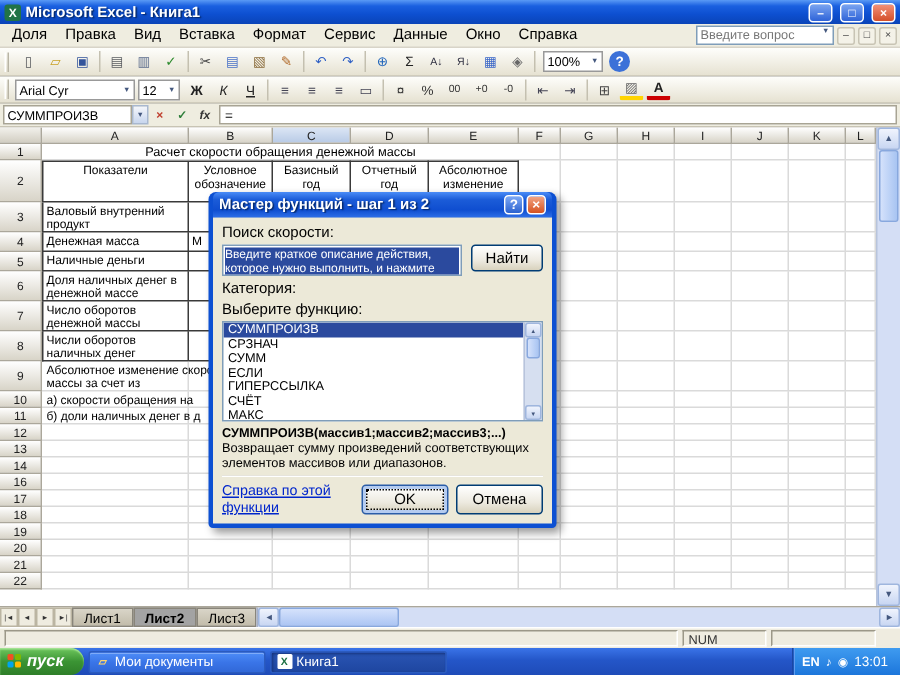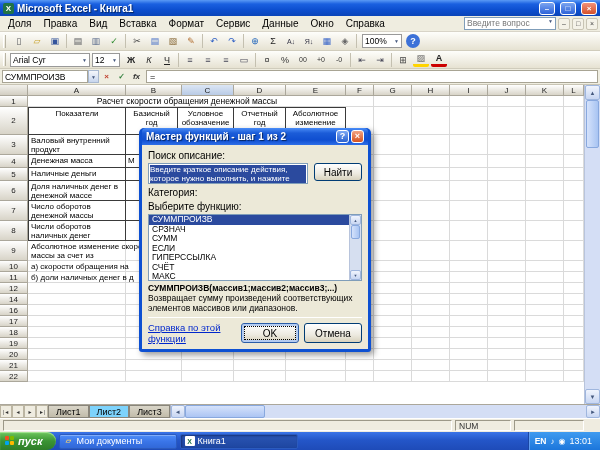--- a/index.html
+++ b/index.html
@@ -70,21 +70,21 @@
   .vscroll{position:absolute;top:85px;right:0;width:16px;height:319px;background:#D4DEF5;border-left:1px solid #B8C4DC;display:flex;flex-direction:column;}
   .sarrow{height:15px;background:linear-gradient(#F0F4FD,#C8D6F2);border:1px solid #9FB6DE;border-radius:2px;font-size:6px;display:flex;align-items:center;justify-content:center;color:#44587E;flex-shrink:0;}
   .vtrack{flex:1;position:relative;}
   .vthumb{position:absolute;top:0;left:1px;width:13px;height:48px;background:linear-gradient(90deg,#D5E2FB,#A8C4F2);border:1px solid #88A8DE;border-radius:2px;}
 
   
   .tabrow{position:absolute;top:404px;left:0;width:600px;height:14px;background:#E3DFD3;display:flex;align-items:stretch;border-top:1px solid #ABA79B;}
   .tnb{width:12px;background:#EFECE0;border:1px solid #BBB5A2;font-size:5px;display:flex;align-items:center;justify-content:center;color:#333;flex-shrink:0;}
   .tabs{display:flex;align-items:stretch;}
   .tab{padding:0 7px;font-size:9px;background:linear-gradient(#D9D5C8,#C2BCAA);border:1px solid #89857A;display:flex;align-items:center;white-space:nowrap;}
-  .tab.active{background:#7dd3fc;font-weight:normal;}
+  .tab.active{background:#a3a3a3;font-weight:bold;}
   .hscroll{flex:1;display:flex;align-items:stretch;background:#D4DEF5;border-left:1px solid #A8B0C4;}
   .hs-arrow{width:14px;background:linear-gradient(#F0F4FD,#C8D6F2);border:1px solid #9FB6DE;border-radius:2px;font-size:6px;display:flex;align-items:center;justify-content:center;color:#44587E;flex-shrink:0;}
   .hs-track{flex:1;position:relative;}
   .hs-thumb{position:absolute;left:0;top:0;width:80px;height:100%;background:linear-gradient(#D5E2FB,#ACC5F3);border:1px solid #88A8DE;border-radius:2px;}
 
   
   .statusbar{position:absolute;top:418px;left:0;width:600px;height:14px;background:#EFECE0;border-top:1px solid #fff;display:flex;align-items:center;font-size:8.5px;color:#333;}
   .sb-main{flex:1;height:11px;border:1px solid;border-color:#9C9888 #FFF #FFF #9C9888;margin:0 3px;padding:0 3px;}
   .sb-cell{width:56px;height:11px;border:1px solid;border-color:#9C9888 #FFF #FFF #9C9888;margin-right:3px;padding:0 3px;display:flex;align-items:center;}
   .sb-cell.last{width:70px;margin-right:16px;}
@@ -274,22 +274,22 @@
         <div class="cell" style="width: 38px;"></div>
         <div class="cell" style="width: 38px;"></div>
         <div class="cell" style="width: 38px;"></div>
         <div class="cell" style="width: 38px;"></div>
         <div class="cell" style="width: 20px;"></div>
         <div class="mtitle">Расчет скорости обращения денежной массы</div>
       </div>
       <div class="grow" style="height: 28px;">
         <div class="hdr rowhdr">2</div>
         <div class="cell tb tbt th tbl" style="width: 98px;">Показатели</div>
+        <div class="cell tb tbt th" style="width: 56px;">Условное обозначение</div>
         <div class="cell tb tbt th" style="width: 52px;">Базисный год</div>
-        <div class="cell tb tbt th" style="width: 56px;">Условное обозначение</div>
         <div class="cell tb tbt th" style="width: 52px;">Отчетный год</div>
         <div class="cell tb tbt th" style="width: 60px;">Абсолютное изменение</div>
         <div class="cell" style="width: 28px;"></div>
         <div class="cell" style="width: 38px;"></div>
         <div class="cell" style="width: 38px;"></div>
         <div class="cell" style="width: 38px;"></div>
         <div class="cell" style="width: 38px;"></div>
         <div class="cell" style="width: 38px;"></div>
         <div class="cell" style="width: 20px;"></div>
       </div>
@@ -426,20 +426,35 @@
         <div class="cell" style="width: 38px;"></div>
         <div class="cell" style="width: 38px;"></div>
         <div class="cell" style="width: 38px;"></div>
         <div class="cell" style="width: 38px;"></div>
         <div class="cell" style="width: 38px;"></div>
         <div class="cell" style="width: 20px;"></div>
         <div class="ovf">б) доли наличных денег в д</div>
       </div>
       <div class="grow" style="height: 11px;">
         <div class="hdr rowhdr">12</div>
+        <div class="cell" style="width: 98px;"></div>
+        <div class="cell" style="width: 56px;"></div>
+        <div class="cell" style="width: 52px;"></div>
+        <div class="cell" style="width: 52px;"></div>
+        <div class="cell" style="width: 60px;"></div>
+        <div class="cell" style="width: 28px;"></div>
+        <div class="cell" style="width: 38px;"></div>
+        <div class="cell" style="width: 38px;"></div>
+        <div class="cell" style="width: 38px;"></div>
+        <div class="cell" style="width: 38px;"></div>
+        <div class="cell" style="width: 38px;"></div>
+        <div class="cell" style="width: 20px;"></div>
+      </div>
+      <div class="grow" style="height: 11px;">
+        <div class="hdr rowhdr">13</div>
         <div class="cell" style="width: 98px;"></div>
         <div class="cell" style="width: 56px;"></div>
         <div class="cell" style="width: 52px;"></div>
         <div class="cell" style="width: 52px;"></div>
         <div class="cell" style="width: 60px;"></div>
         <div class="cell" style="width: 28px;"></div>
         <div class="cell" style="width: 38px;"></div>
         <div class="cell" style="width: 38px;"></div>
         <div class="cell" style="width: 38px;"></div>
         <div class="cell" style="width: 38px;"></div>
@@ -629,21 +644,21 @@
     </div>
   </div>
 
   <div class="dialog">
     <div class="dlg-title">
       <span class="dlg-title-text">Мастер функций - шаг 1 из 2</span>
       <span class="dlg-btn dlg-help">?</span>
       <span class="dlg-btn dlg-close">×</span>
     </div>
     <div class="dlg-body">
-      <div class="dlg-label">Поиск описание:</div>
+      <div class="dlg-label">Поиск скорости:</div>
       <div class="dlg-search-row">
         <div class="dlg-searchbox">
           <span class="selected-text">Введите краткое описание действия, которое нужно выполнить, и нажмите кнопку "Найти"</span>
         </div>
         <button class="xpbtn dlg-find">Найти</button>
       </div>
       <div class="dlg-cat-row">
         <span class="dlg-label">Категория:</span>
       </div>
       <div class="dlg-label">Выберите функцию:</div>

